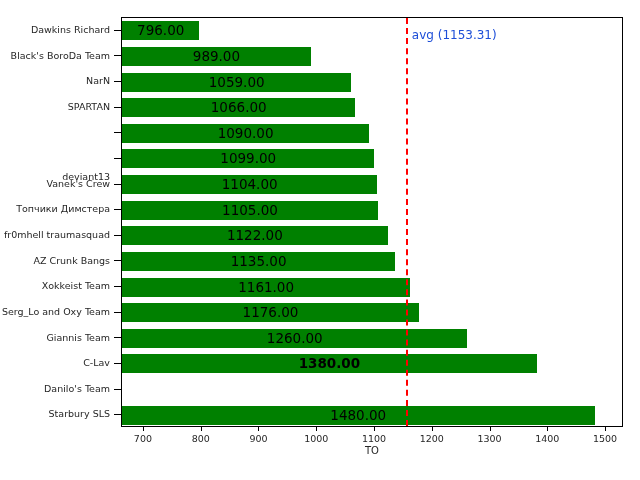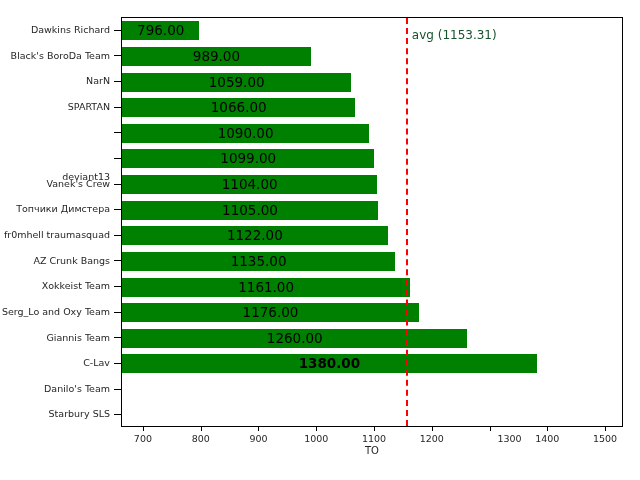--- a/index.html
+++ b/index.html
@@ -124,21 +124,21 @@
     position: absolute;
     top: 0;
     width: 0;
     height: 100%;
     border-left: 2px dashed #ff0000;
   }
   #avg-label {
     position: absolute;
     top: 10px;
     font-size: 12px;
-    color: #14532d;
+    color: #1d4ed8;
     white-space: nowrap;
     padding-left: 6px;
   }
 </style>
 </head>
 <body>
 
 <div id="figure">
 
   <div id="ytick-layer">
@@ -226,40 +226,44 @@
           <div class="bar-value" style="left: 148.463px;">1176.00</div>
         </div>
         <div class="bar-row" style="top: 307.5px;">
           <div class="bar" style="width: 345.45px; background: rgb(0, 128, 0);"></div>
           <div class="bar-value" style="left: 172.725px;">1260.00</div>
         </div>
         <div class="bar-row" style="top: 333.125px;">
           <div class="bar" style="width: 414.771px; background: rgb(0, 128, 0);"></div>
           <div class="bar-value" style="left: 207.386px; font-weight: bold;">1380.00</div>
         </div>
+        <div class="bar-row" style="top: 384.375px;">
+          <div class="bar" style="width: 472.539px; background: rgb(0, 128, 0);"></div>
+          <div class="bar-value" style="left: 236.269px;">1480.00</div>
+        </div>
       </div>
     <div id="avg-line" style="left: 283.818px; border-left-color: rgb(255, 0, 0);"></div>
     <div id="avg-label" style="left: 283.818px;">avg (1153.31)</div>
   </div>
 
   <div id="xtick-layer">
       <div class="xtick-mark" style="left: 21.9517px;"></div>
       <div class="xtick-label" style="left: 21.9517px;">700</div>
       <div class="xtick-mark" style="left: 79.7192px;"></div>
       <div class="xtick-label" style="left: 79.7192px;">800</div>
       <div class="xtick-mark" style="left: 137.487px;"></div>
       <div class="xtick-label" style="left: 137.487px;">900</div>
       <div class="xtick-mark" style="left: 195.254px;"></div>
       <div class="xtick-label" style="left: 195.254px;">1000</div>
       <div class="xtick-mark" style="left: 253.022px;"></div>
       <div class="xtick-label" style="left: 253.022px;">1100</div>
       <div class="xtick-mark" style="left: 310.789px;"></div>
       <div class="xtick-label" style="left: 310.789px;">1200</div>
       <div class="xtick-mark" style="left: 368.557px;"></div>
-      <div class="xtick-label" style="left: 368.557px; margin-left: 20px;">1300</div>
+      <div class="xtick-label" style="left: 368.557px;">1300</div>
       <div class="xtick-mark" style="left: 426.325px;"></div>
       <div class="xtick-label" style="left: 426.325px;">1400</div>
       <div class="xtick-mark" style="left: 484.092px;"></div>
       <div class="xtick-label" style="left: 484.092px;">1500</div>
     </div>
 
   <div id="xaxis-title">TO</div>
 
 </div>
 

